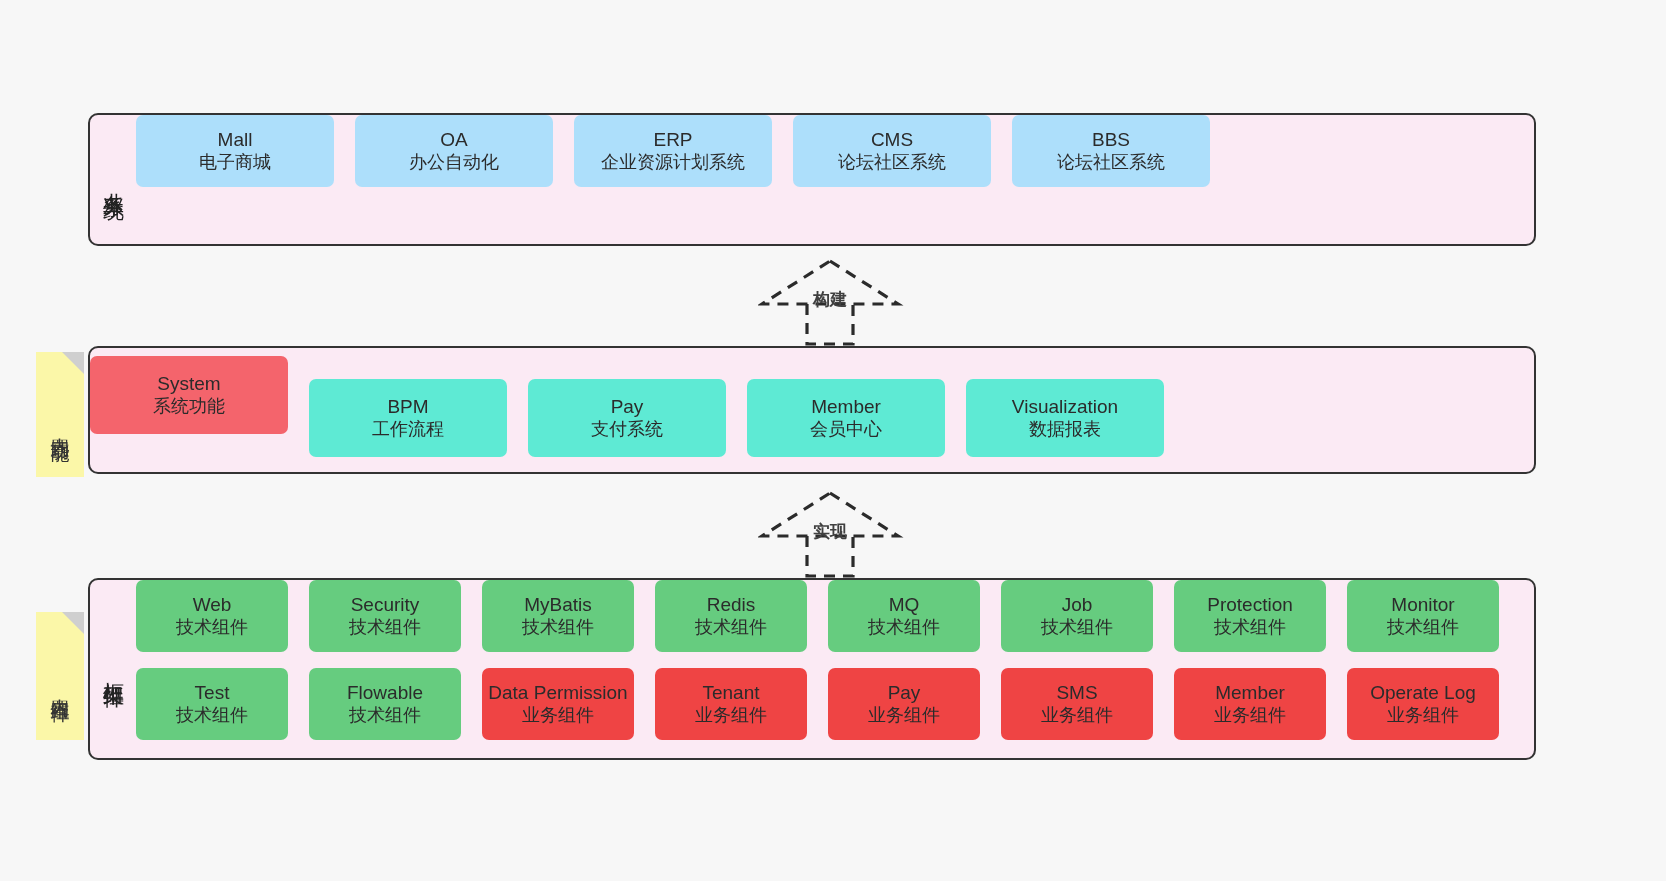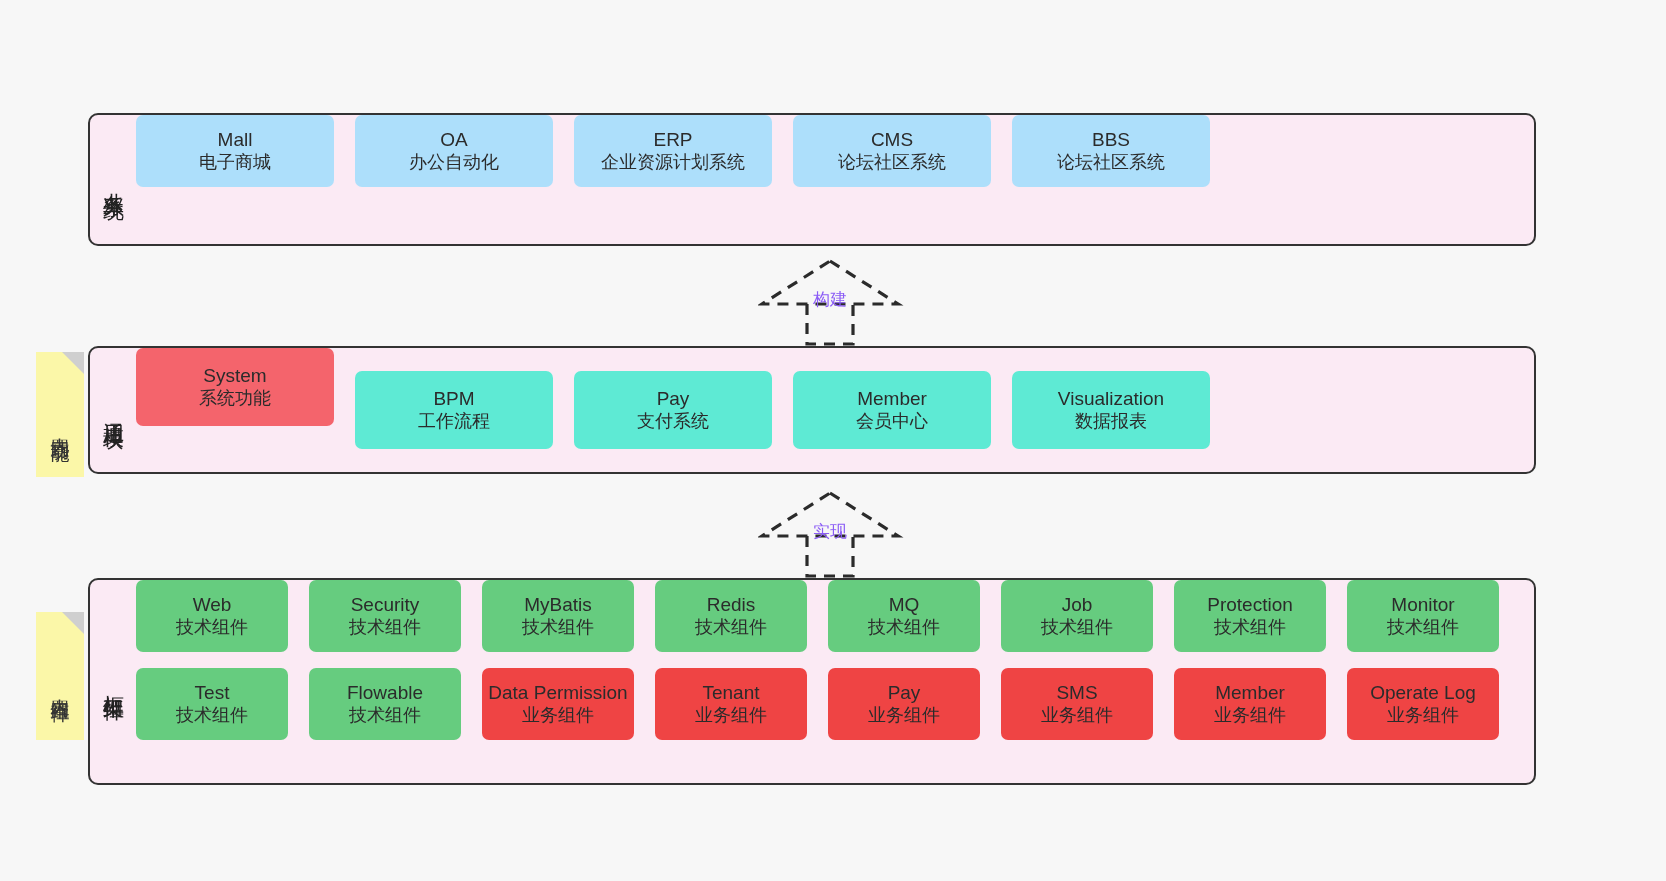--- a/index.html
+++ b/index.html
@@ -101,24 +101,25 @@
     width: 0; height: 0;
     border-left: 22px solid transparent;
     border-top: 22px solid #cfcfcf;
   }
 
   
   .connector { position: absolute; }
   .conn-label {
     position: absolute;
     font-size: 17px;
-    color: #8b5cf6;
+    color: #404040;
     background: transparent;
     white-space: nowrap;
     user-select: none;
+    font-weight: bold;
   }
 </style>
 </head>
 <body>
 
 <div id="canvas">
 
   <div class="layer" id="layer-business" style="left:88px; top:113px; width:1448px; height:133px;">
     <div class="layer-title">业务系统</div>
     <div class="layer-body">
@@ -153,21 +154,21 @@
       <path d="M 49 46 L 49 86 L 95 86 L 95 46" fill="none" stroke="#2b2b2b" stroke-width="3.2" stroke-dasharray="11 8"></path>
     </svg>
     <span class="conn-label" style="left:55px; top:30px;">构建</span>
   </div>
 
   <div class="note" style="left:36px; top:352px; height:125px;">
     <span class="fold"></span>
     <span>内置功能</span>
   </div>
 
-  <div class="layer" id="layer-module" style="left:88px; top:346px; width:1448px; height:128px;">
+  <div class="layer" id="layer-module" style="left:88px; top:346px; width:1448px; height:128px;flex-direction:column;">
     <div class="layer-title">通用模块</div>
     <div class="layer-body">
       <div class="row">
         <div class="node mod-node-a">
           <span class="en">System</span>
           <span class="cn">系统功能</span>
         </div>
         <div class="node mod-node-b">
           <span class="en">BPM</span>
           <span class="cn">工作流程</span>
@@ -194,21 +195,21 @@
       <path d="M 49 46 L 49 86 L 95 86 L 95 46" fill="none" stroke="#2b2b2b" stroke-width="3.2" stroke-dasharray="11 8"></path>
     </svg>
     <span class="conn-label" style="left:55px; top:30px;">实现</span>
   </div>
 
   <div class="note" style="left:36px; top:612px; height:128px;">
     <span class="fold"></span>
     <span>内置组件</span>
   </div>
 
-  <div class="layer" id="layer-framework" style="left:88px; top:578px; width:1448px; height:207px;">
+  <div class="layer" id="layer-framework" style="left:88px; top:578px; width:1448px; height:182px;">
     <div class="layer-title">框架组件</div>
     <div class="layer-body">
 
       <div class="row">
         <div class="node fw-node-tech">
           <span class="en">Web</span>
           <span class="cn">技术组件</span>
         </div>
         <div class="node fw-node-tech">
           <span class="en">Security</span>

